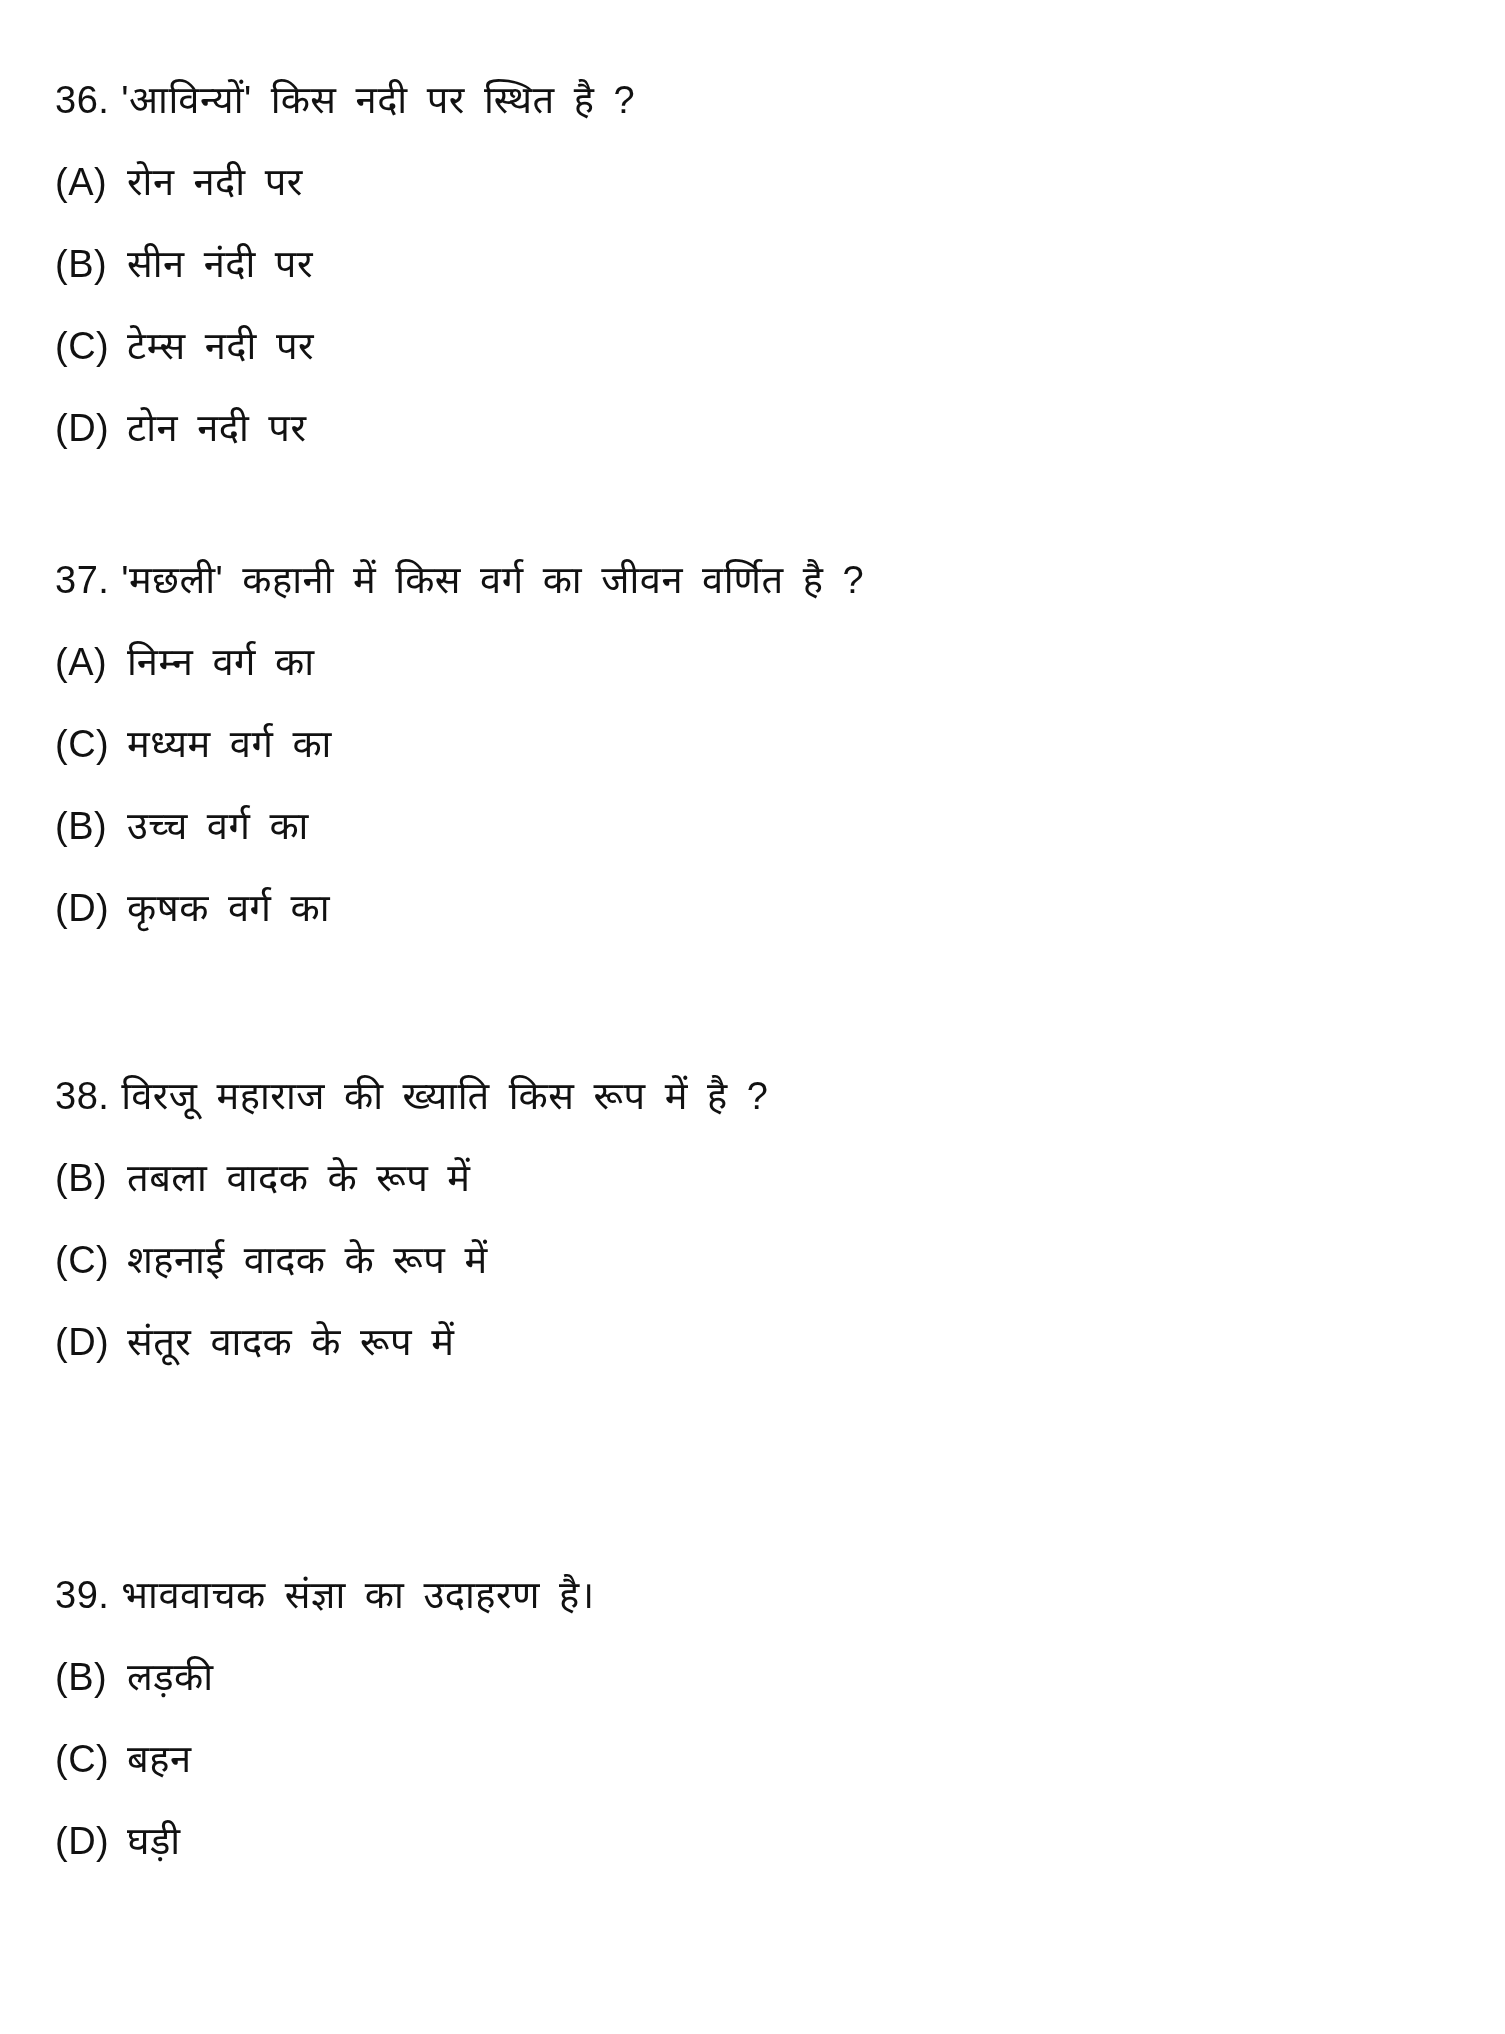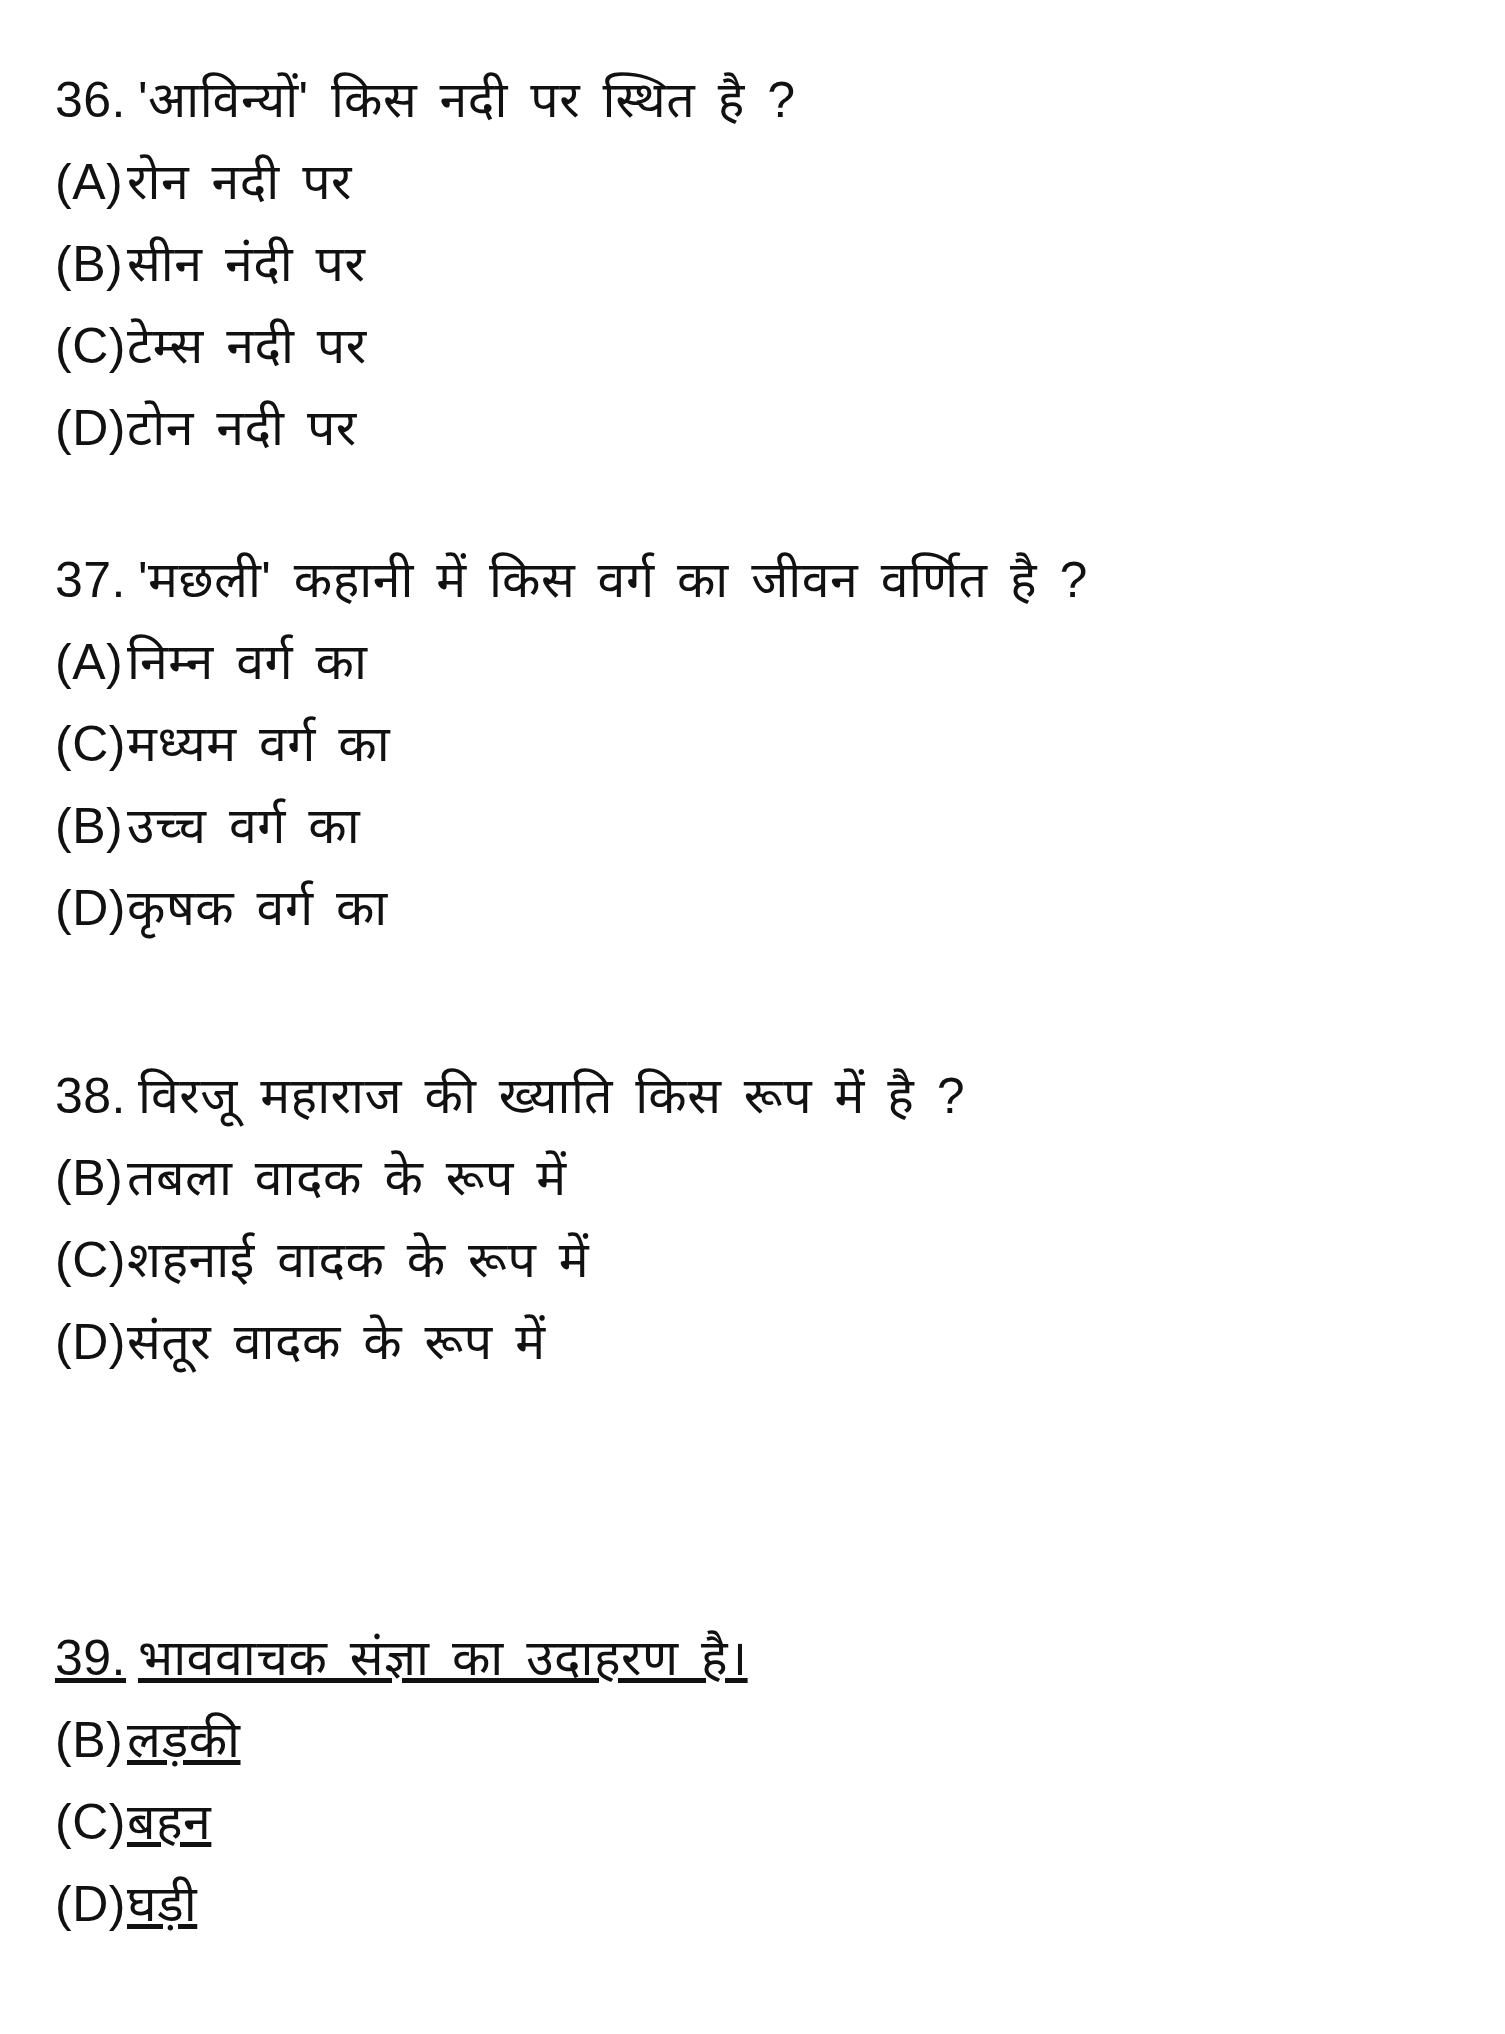--- a/index.html
+++ b/index.html
@@ -22,21 +22,21 @@
       width: 1505px;
       height: 2034px;
       background: #ffffff;
     }
     .question-block {
       position: absolute;
       left: 55px;
       width: 1400px;
     }
     .line {
-      font-size: 50px;
+      font-size: 38px;
       line-height: 48px;
       height: 48px;
       white-space: nowrap;
       letter-spacing: 0.5px;
       word-spacing: 8px;
     }
     .q-line {
       margin-bottom: 34px;
     }
     .opt-line {
@@ -99,21 +99,21 @@
       <span class="opt-label">(B)</span><span>तबला वादक के रूप में</span>
     </div>
     <div class="line opt-line">
       <span class="opt-label">(C)</span><span>शहनाई वादक के रूप में</span>
     </div>
     <div class="line opt-line">
       <span class="opt-label">(D)</span><span>संतूर वादक के रूप में</span>
     </div>
   </div>
 
-  <div class="question-block" style="top:1634px;text-decoration:underline;">
+  <div class="question-block" style="top:1571px;">
     <div class="line q-line">
       <span class="num">39.</span><span>भाववाचक संज्ञा का उदाहरण है।</span>
     </div>
     <div class="line opt-line">
       <span class="opt-label">(B)</span><span>लड़की</span>
     </div>
     <div class="line opt-line">
       <span class="opt-label">(C)</span><span>बहन</span>
     </div>
     <div class="line opt-line">

